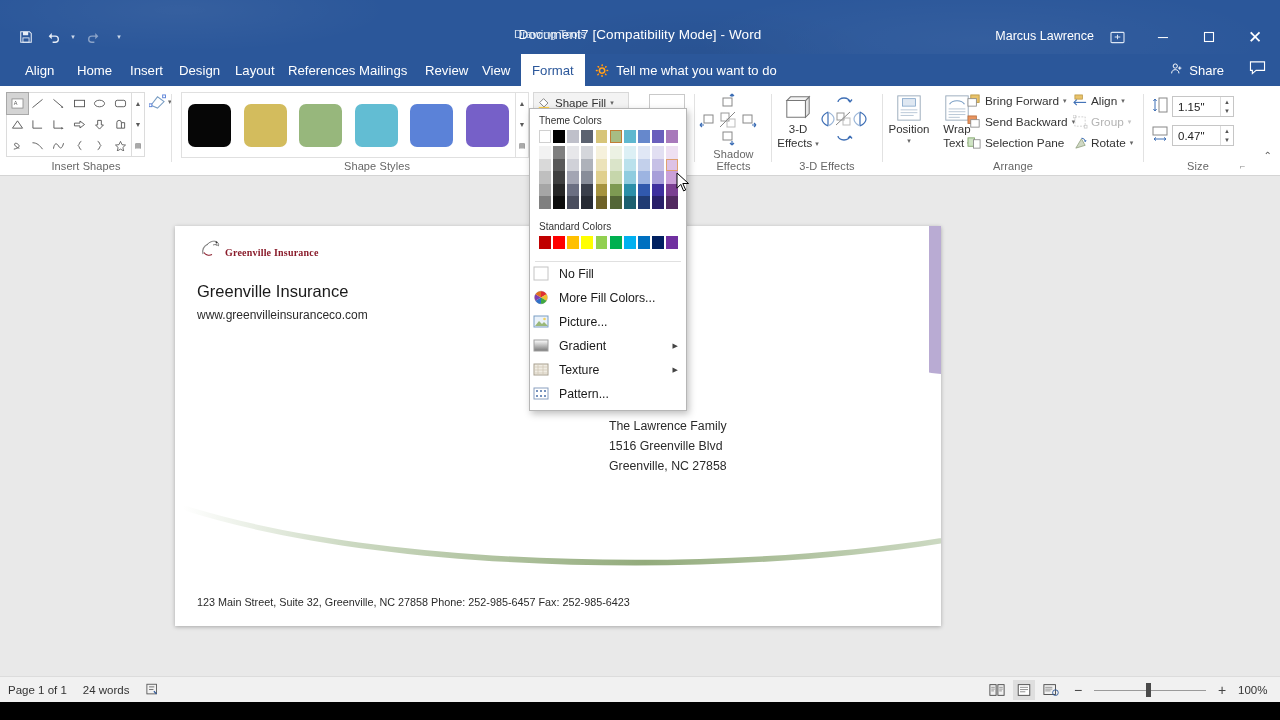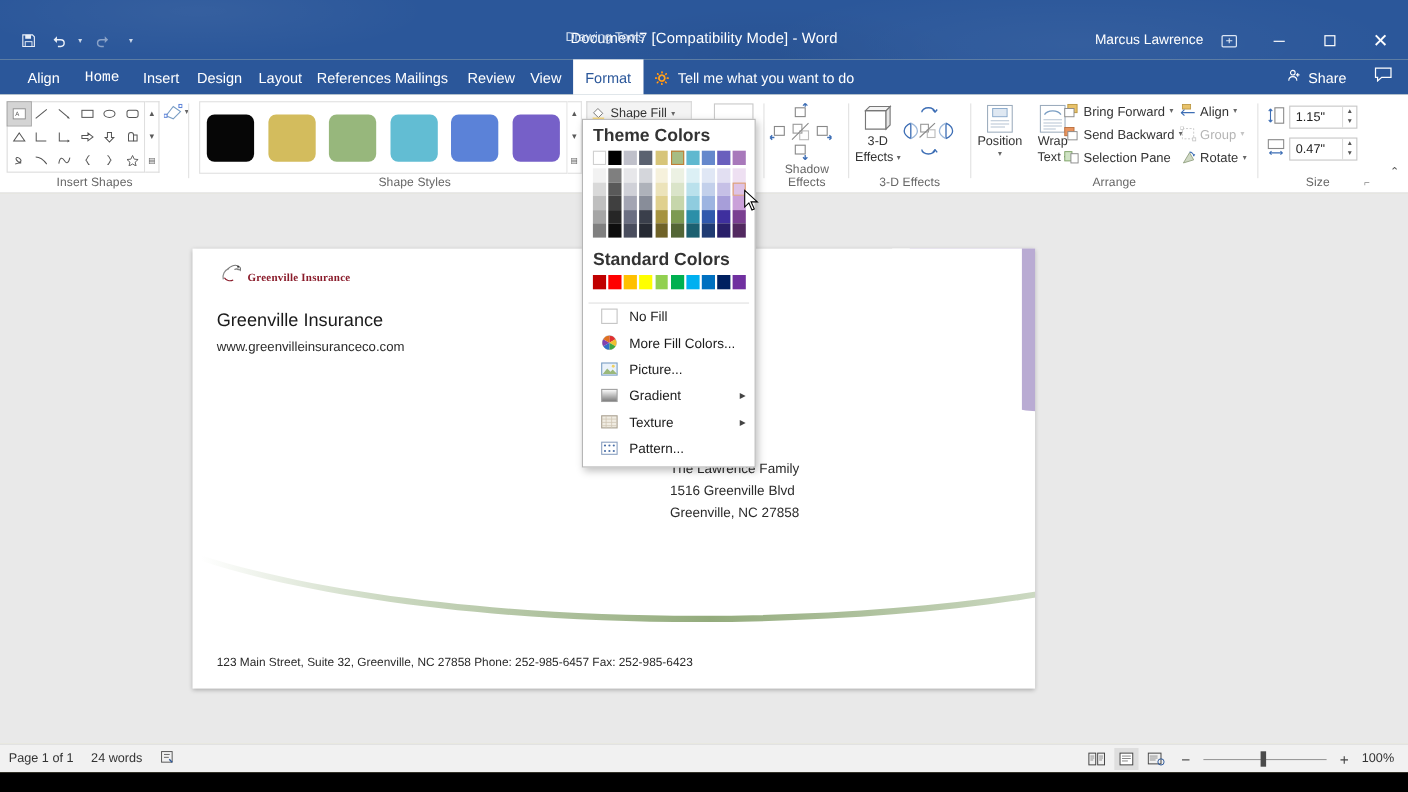--- a/index.html
+++ b/index.html
@@ -197,33 +197,33 @@
   .zs-thumb { position: absolute; left: 52px; width: 5px; height: 14px; background: #4a4a4a; top: 3px; }
   .zoom-pct { font-size: 11.5px; color: #333; width: 34px; }
   .taskbar { position: absolute; left: 0; top: 702px; width: 1280px; height: 18px; background: #000; }
 
   
   .menu {
     position: absolute; left: 529px; top: 108px; width: 158px;
     background: #ffffff; border: 1px solid #b6b6b6;
     box-shadow: 2px 3px 7px rgba(0,0,0,.25); z-index: 50;
   }
-  .menu-head { font-size: 16px; font-weight: bold; color: #333; padding: 6px 4px 4px 9px; }
+  .menu-head { font-size: 10px; font-weight: normal; color: #333; padding: 6px 4px 4px 9px; }
   .sw-grid { padding: 0 8px 0 9px; }
   .sw-row { display: flex; gap: 2.2px; }
   .sw-cell { width: 13px; height: 13px; }
   .sw-cell.sel { outline: 1.5px solid #c07e35; outline-offset: -1px; }
   .sw-cell.hov { outline: 1.5px solid #e0a070; outline-offset: -1px; }
   .sw-grid .variants { margin-top: 3px; }
   .variants .sw-row { gap: 2.2px; }
   .variants .sw-cell { height: 12.5px; }
   .menu-sep { height: 1px; background: #e0e0e0; margin: 6px 5px 0 5px; }
   .mi {
     display: flex; align-items: center; height: 24px; font-size: 12.3px; color: #1a1a1a;
-    padding-left: 16px; position: relative;
+    padding-left: 3px; position: relative;
   }
   .mi-ico { width: 17px; height: 16px; margin-right: 9px; flex: none; position: relative; }
   .mi-arrow { position: absolute; right: 8px; font-size: 7px; color: #444; }
   .cursor { position: absolute; left: 676px; top: 172px; z-index: 60; }
 </style>
 </head>
 <body>
 
 <div id="app">
 
@@ -266,21 +266,21 @@
           <rect x="1.5" y="1.5" width="9" height="9" fill="none" stroke="#fff" stroke-width="1.1"></rect>
         </svg>
     </div>
     <div class="win-ctl win-close">✕</div>
   </div>
 
   <div class="tabsrow">
     <div class="tab" style="left:14px;">
         <span>Align</span>
       </div>
-    <div class="tab" style="left:66px;font-family:Liberation Mono, monospace;">
+    <div class="tab" style="left:66px;">
         <span>Home</span>
       </div>
     <div class="tab" style="left:119px;">
         <span>Insert</span>
       </div>
     <div class="tab" style="left:168px;">
         <span>Design</span>
       </div>
     <div class="tab" style="left:224px;">
         <span>Layout</span>

